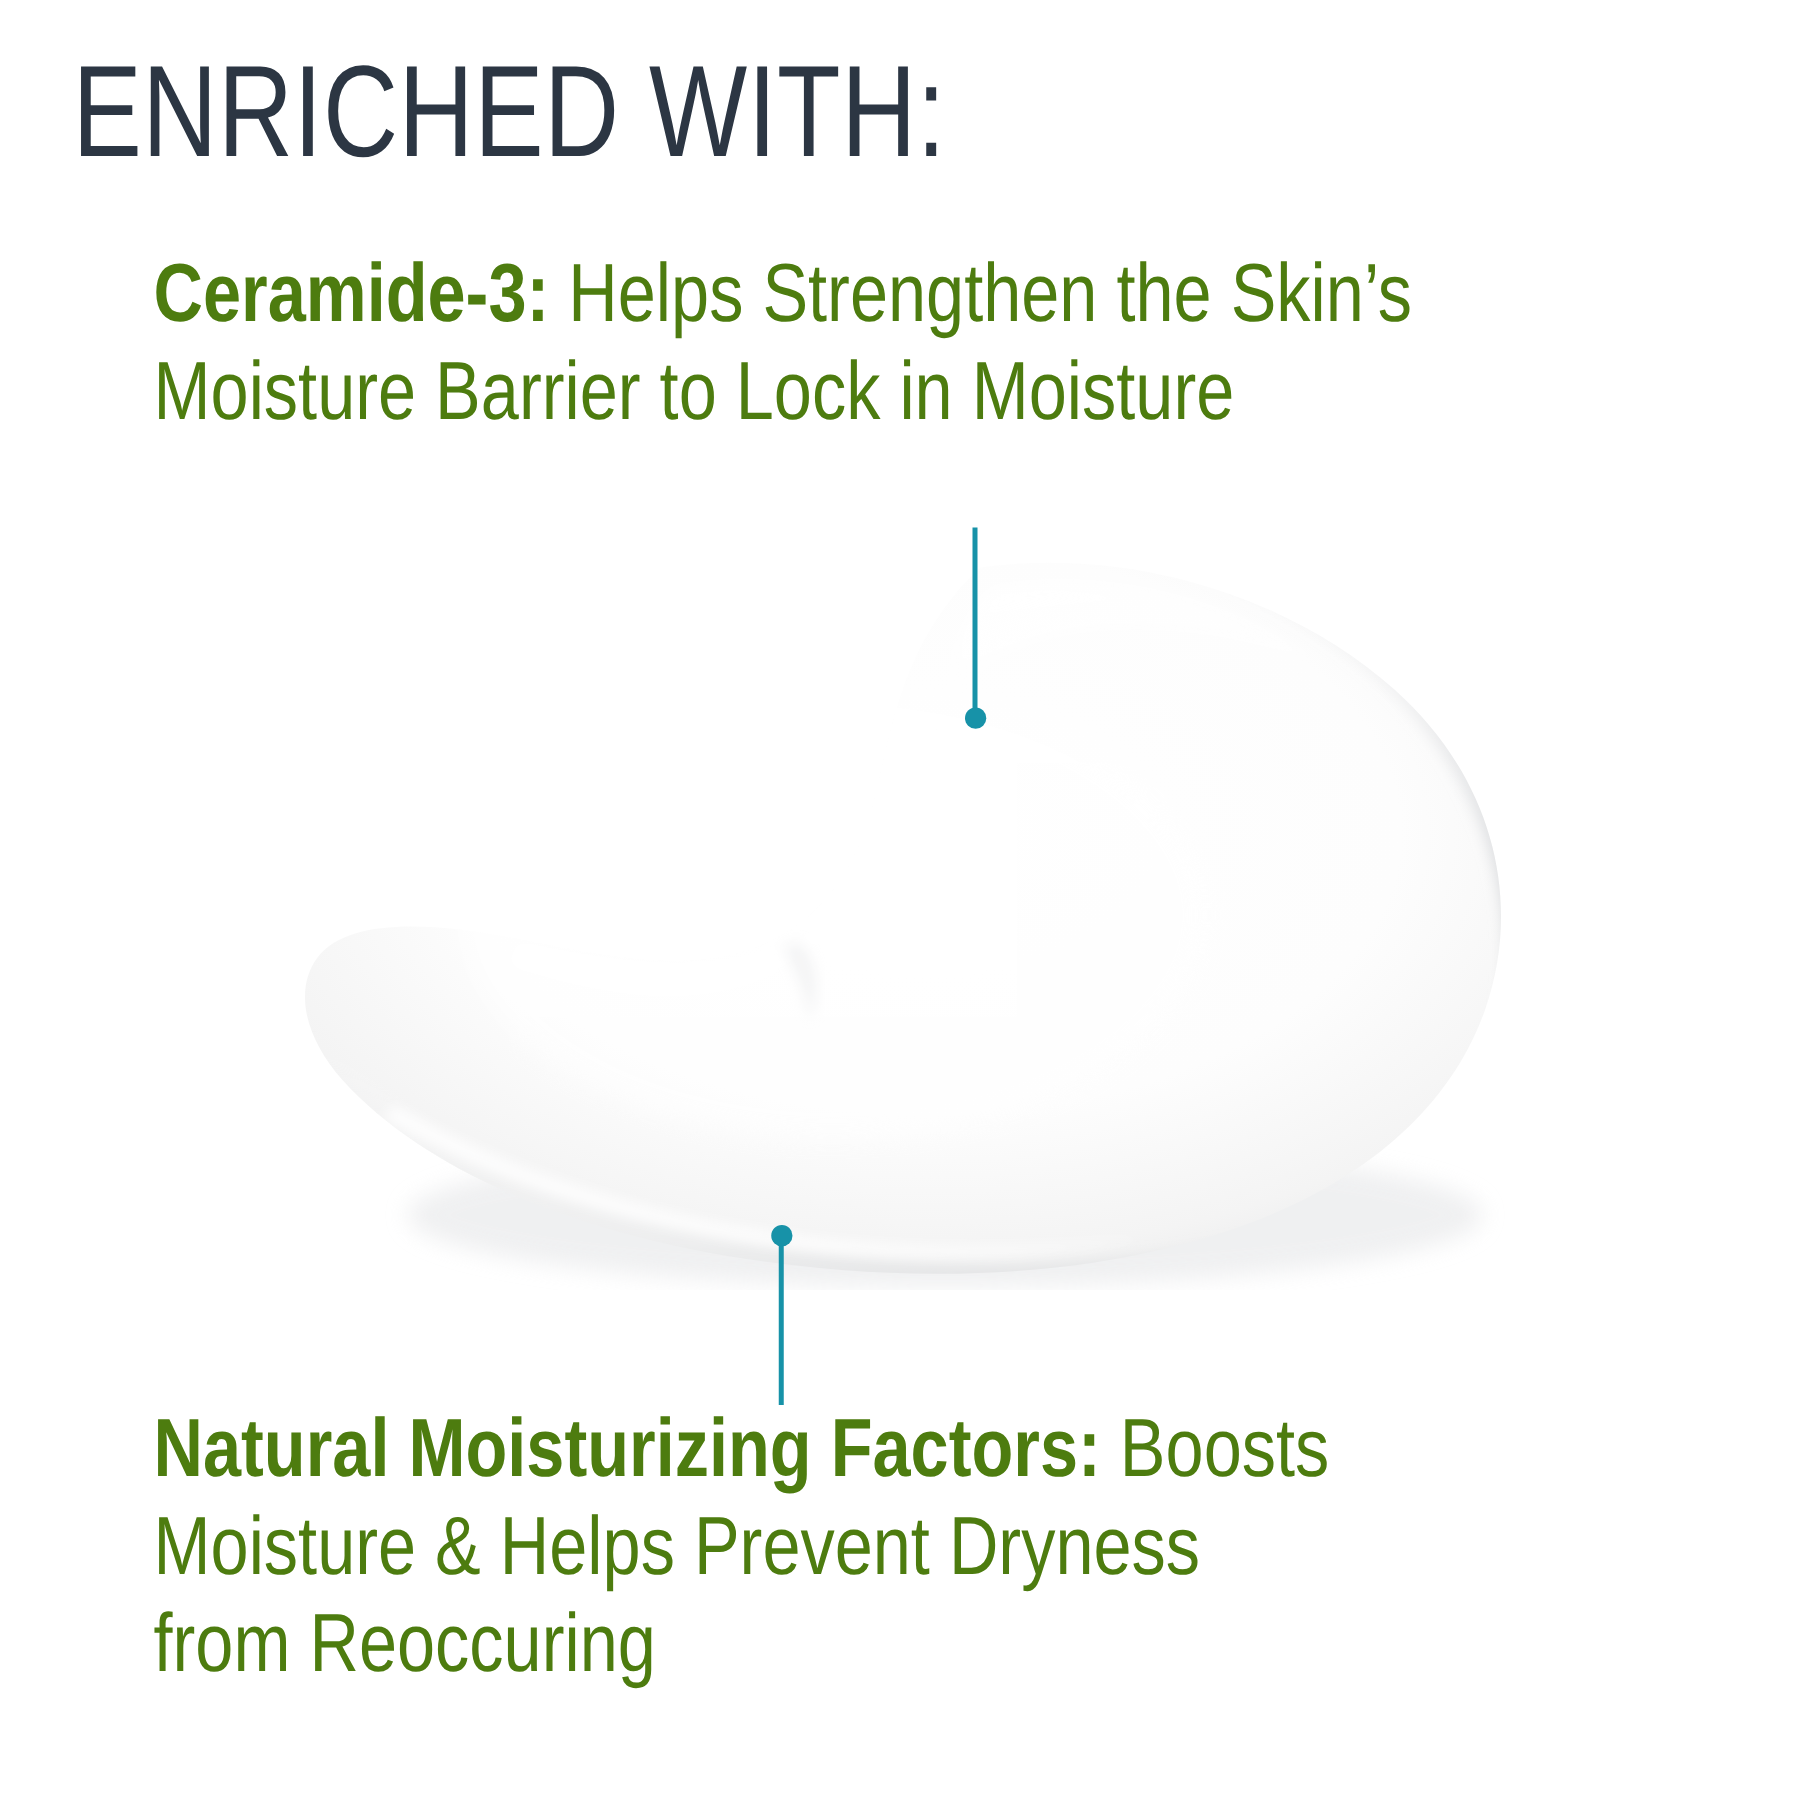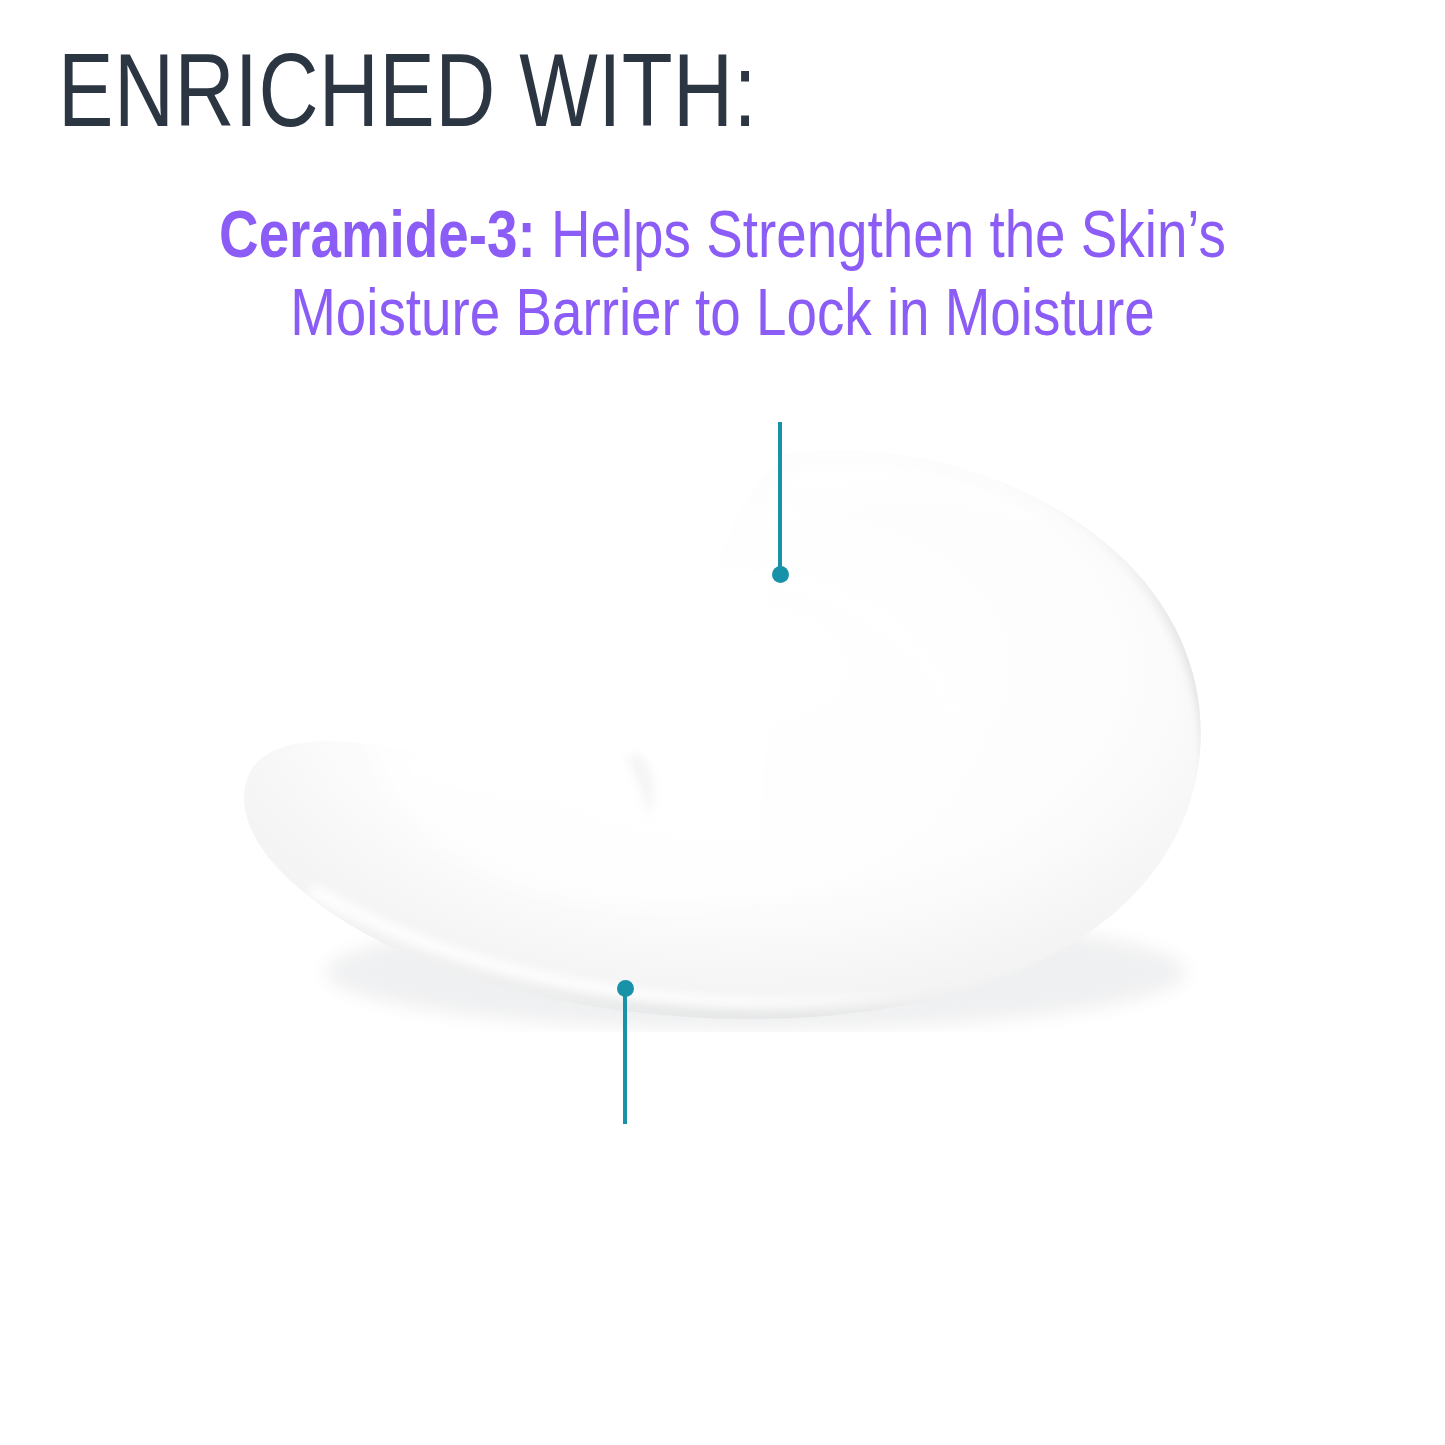--- a/index.html
+++ b/index.html
@@ -32,22 +32,22 @@
     transform: scaleX(0.80);
     transform-origin: left top;
     white-space: nowrap;
   }
 
   
   .benefit {
     position: absolute;
     left: 0;
     width: 1445px;
-    text-align: center;
-    color: #8b5cf6;
+    text-align: left;
+    color: #4d7c0f;
     font-family: "Liberation Sans", sans-serif;
     font-weight: 400;
     font-size: 66px;
     line-height: 1.18;
   }
   .benefit .line {
     display: block;
     white-space: nowrap;
     transform: scaleX(0.83);
   }
@@ -184,14 +184,19 @@
   <div class="callout" id="callout-nmf">
     <div class="stem"></div>
     <div class="dot"></div>
   </div>
 
   <div class="benefit" id="benefit-top">
     <span class="line"><b>Ceramide-3:</b><span> Helps Strengthen the Skin’s</span></span>
     <span class="line"><span>Moisture Barrier to Lock in Moisture</span></span>
   </div>
 
+  <div class="benefit" id="benefit-bottom">
+    <span class="line"><b>Natural Moisturizing Factors:</b><span> Boosts</span></span>
+    <span class="line"><span>Moisture &amp; Helps Prevent Dryness</span></span>
+    <span class="line"><span>from Reoccuring</span></span>
+  </div>
 
 </div>
 
 </body></html>

